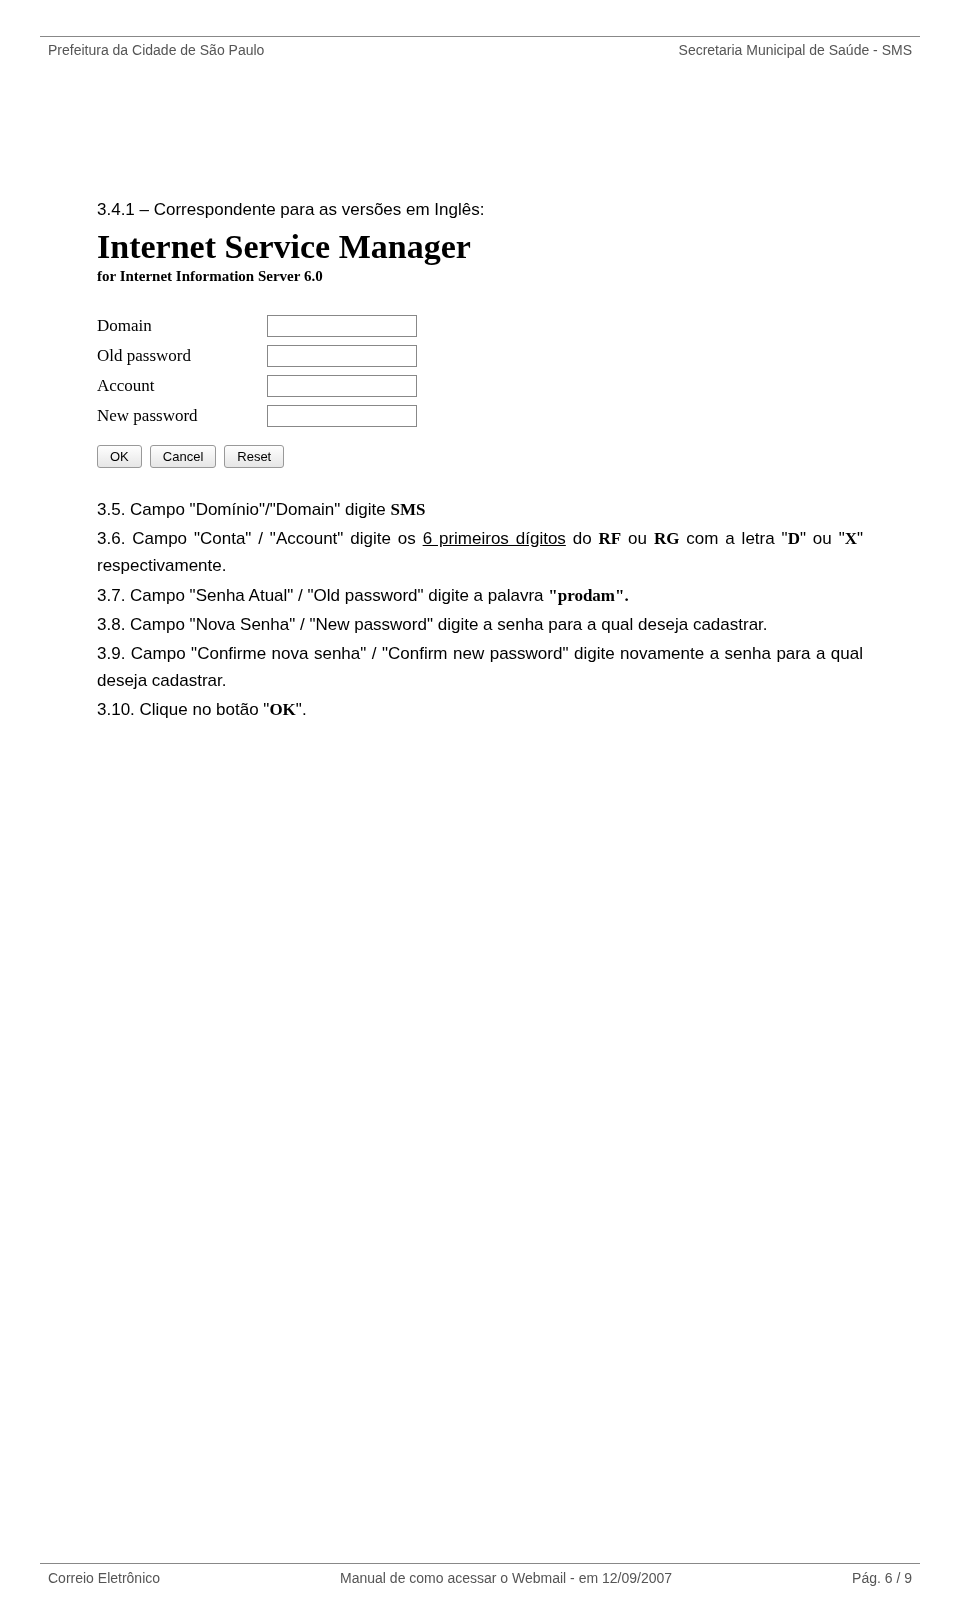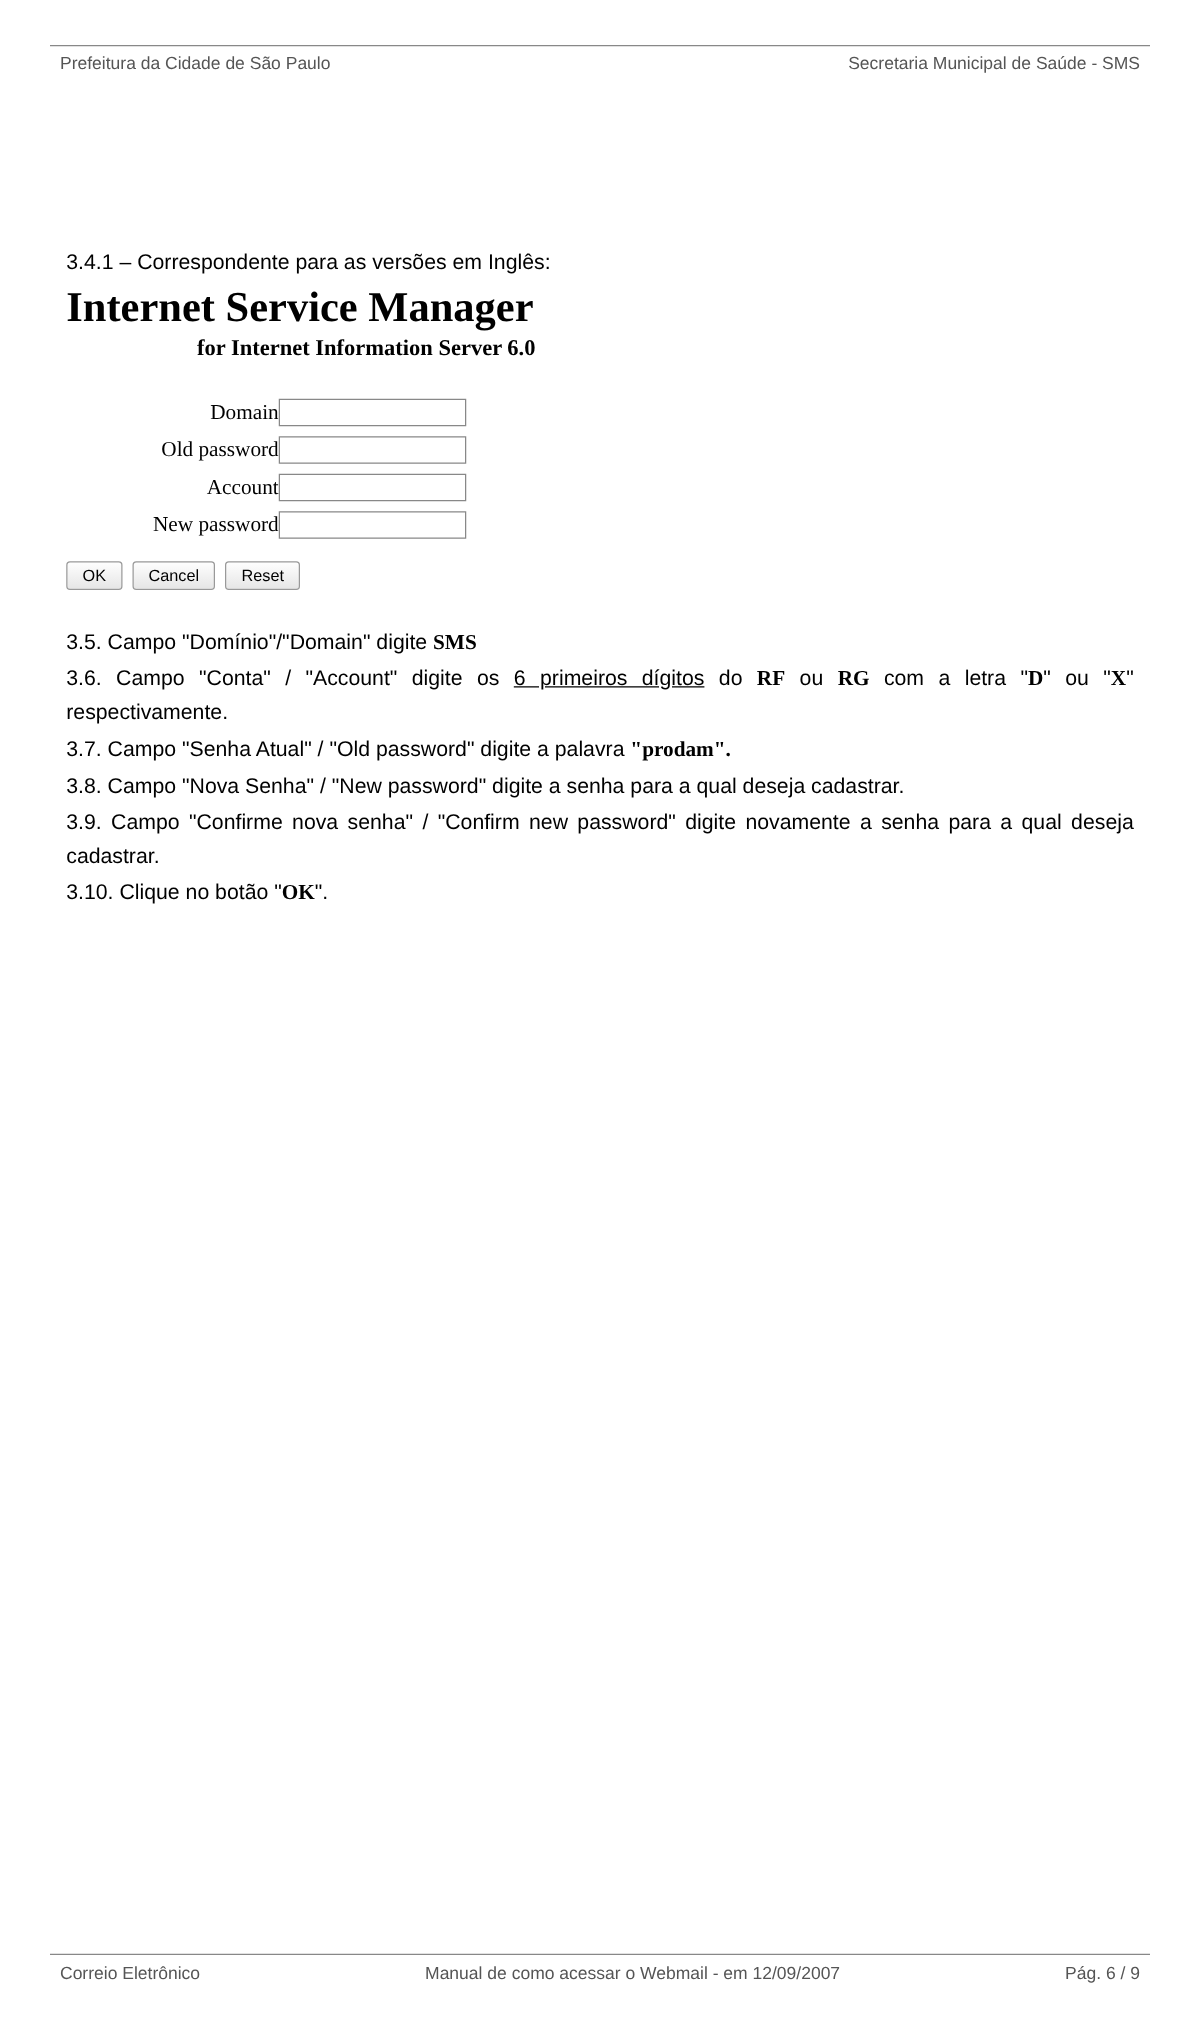--- a/index.html
+++ b/index.html
@@ -1,26 +1,26 @@
 <!DOCTYPE html>
 <html><head>
 <meta charset="utf-8">
 <style>
   * { box-sizing: border-box; margin: 0; padding: 0; }
   html, body { width: 960px; background: #fff; font-family: Arial, Helvetica, sans-serif; color: #000; }
-  .page { width: 960px; height: 1614px; position: relative; padding: 0 53px; }
+  .page { width: 960px; height: 1614px; position: relative; padding: 0 97px; }
   .header-line { border-top: 1px solid #888; position: absolute; top: 36px; left: 40px; right: 40px; }
   .header { position: absolute; top: 42px; left: 48px; right: 48px; display: flex; justify-content: space-between; font-size: 14px; color: #555; }
   .content { padding-top: 200px; }
   .p341 { font-size: 17px; margin-bottom: 8px; }
   .ism { margin-top: 8px; margin-bottom: 20px; width: 480px; }
   .ism-title { font-family: "Times New Roman", Times, serif; font-size: 34px; font-weight: bold; margin-bottom: 2px; }
-  .ism-sub { font-family: "Times New Roman", Times, serif; font-size: 18px; font-weight: bold; margin-bottom: 30px; text-align: center; }
+  .ism-sub { font-family: "Times New Roman", Times, serif; font-size: 15px; font-weight: bold; margin-bottom: 30px; }
   .form-row { display: flex; align-items: center; margin-bottom: 8px; font-family: "Times New Roman", Times, serif; font-size: 17px; }
-  .form-row .lbl { width: 170px; text-align: right; }
+  .form-row .lbl { width: 170px; }
   .form-row input[type="text"], .form-row input[type="password"] {
     width: 150px; height: 22px; border: 1px solid #888; font-size: 14px; padding: 1px 3px; background: #fff;
   }
   .btn-row { margin-top: 18px; display: flex; gap: 8px; }
   .btn {
     font-family: Arial, sans-serif; font-size: 13px;
     padding: 3px 12px; border: 1px solid #999; border-radius: 3px;
     background: linear-gradient(#fefefe, #e6e6e6); cursor: pointer;
   }
   .body-text { font-size: 17px; line-height: 1.6; margin-top: 28px; text-align: justify; }

